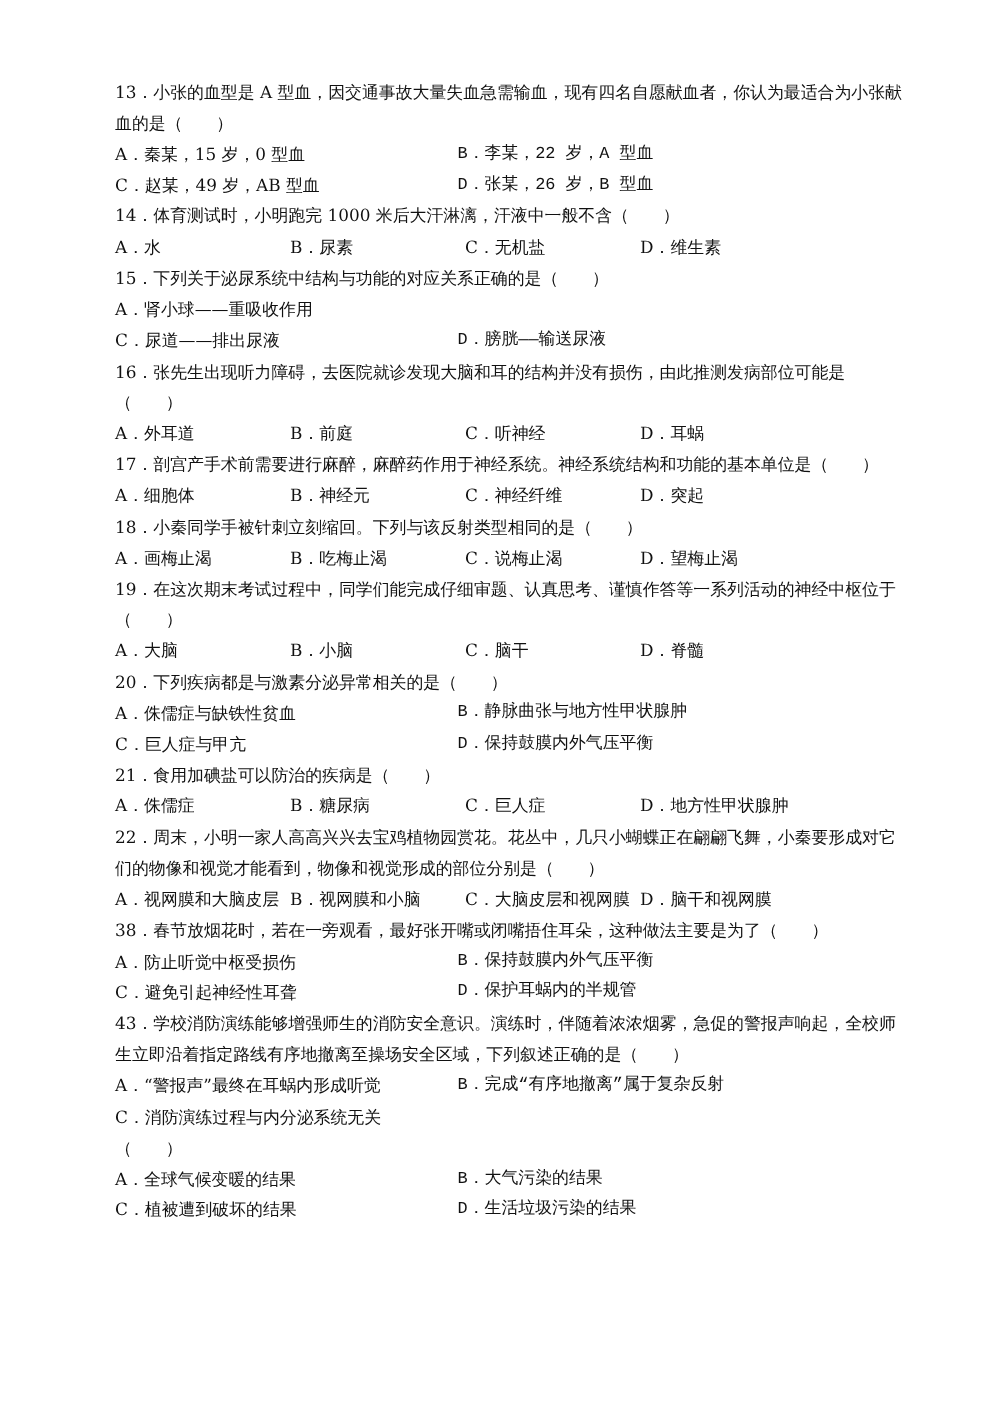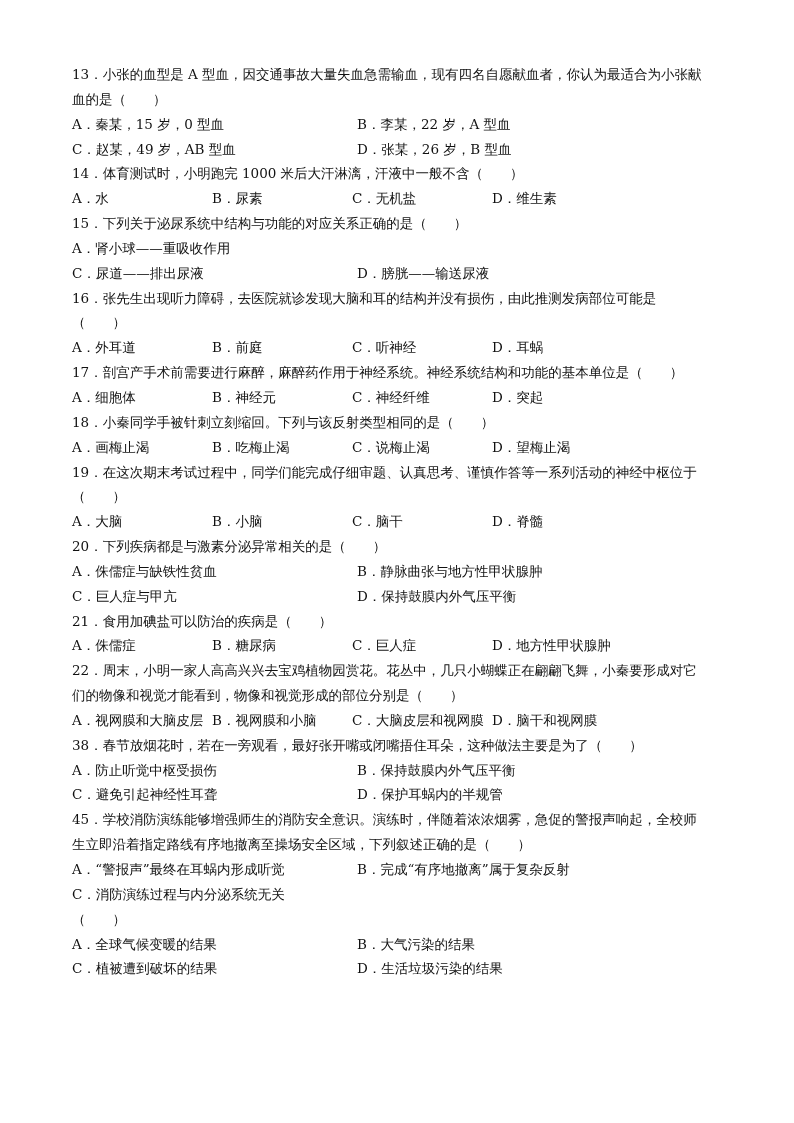--- a/index.html
+++ b/index.html
@@ -1,22 +1,22 @@
 <!DOCTYPE html>
 <html><head>
 <meta charset="utf-8">
 <style>
   html,body{margin:0;padding:0;background:#fff;}
   body{width:794px;height:1123px;position:relative;overflow:hidden;
     font-family:"DejaVu Serif","Liberation Serif",serif;color:#111;font-size:13.5px;}
   .page{position:absolute;left:72px;top:62px;width:660px;}
-  .line{height:24.85px;line-height:24.85px;white-space:nowrap;position:relative;}
+  .line{height:24.85px;line-height:24.85px;white-space:nowrap;position:relative;margin-left:20px;}
   .opt{position:absolute;top:0;text-align:center;}
   .c0{left:0;} .c1{left:140px;} .c2{left:280px;} .c3{left:420px;}
-  .h1{left:285px;}
+  .h1{left:274px;font-family:Liberation Mono, monospace;}
 </style>
 </head>
 <body>
 
 <div class="page" id="page">
     <div class="line">13．小张的血型是 A 型血，因交通事故大量失血急需输血，现有四名自愿献血者，你认为最适合为小张献</div>
     <div class="line">血的是（　　）</div>
     <div class="line">
       <span class="opt c0">A．秦某，15 岁，0 型血</span>
       <span class="opt h1">B．李某，22 岁，A 型血</span>
@@ -96,21 +96,21 @@
     </div>
     <div class="line">38．春节放烟花时，若在一旁观看，最好张开嘴或闭嘴捂住耳朵，这种做法主要是为了（　　）</div>
     <div class="line">
       <span class="opt c0">A．防止听觉中枢受损伤</span>
       <span class="opt h1">B．保持鼓膜内外气压平衡</span>
     </div>
     <div class="line">
       <span class="opt c0">C．避免引起神经性耳聋</span>
       <span class="opt h1">D．保护耳蜗内的半规管</span>
     </div>
-    <div class="line">45．学校消防演练能够增强师生的消防安全意识。演练时，伴随着浓浓烟雾，急促的警报声响起，全校师</div>
+    <div class="line">43．学校消防演练能够增强师生的消防安全意识。演练时，伴随着浓浓烟雾，急促的警报声响起，全校师</div>
     <div class="line">生立即沿着指定路线有序地撤离至操场安全区域，下列叙述正确的是（　　）</div>
     <div class="line">
       <span class="opt c0">A．“警报声”最终在耳蜗内形成听觉</span>
       <span class="opt h1">B．完成“有序地撤离”属于复杂反射</span>
     </div>
     <div class="line">
       <span class="opt c0">C．消防演练过程与内分泌系统无关</span>
     </div>
     <div class="line">（　　）</div>
     <div class="line">

